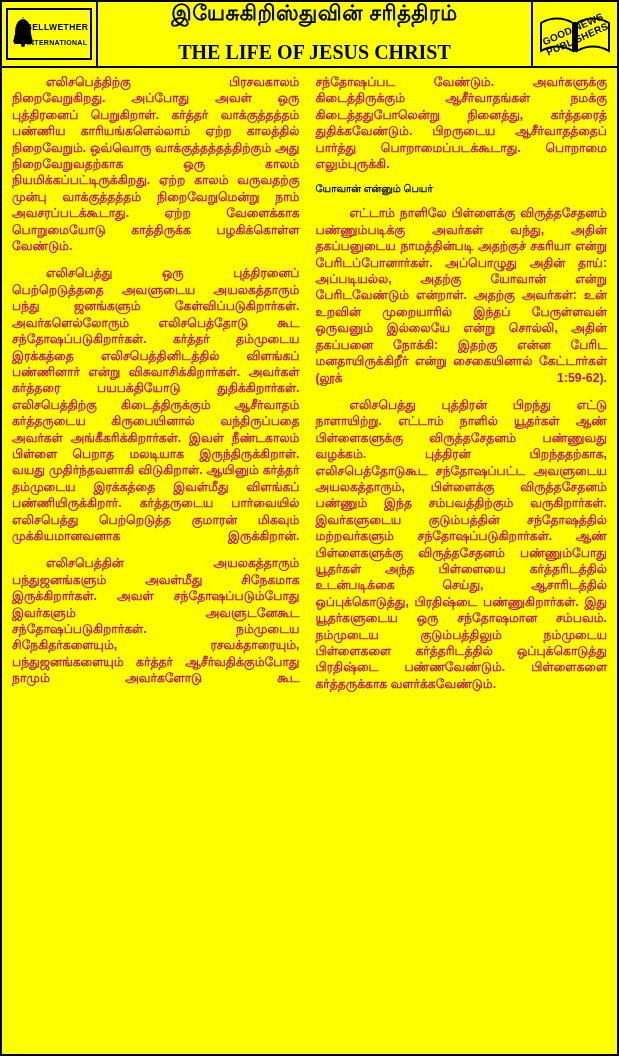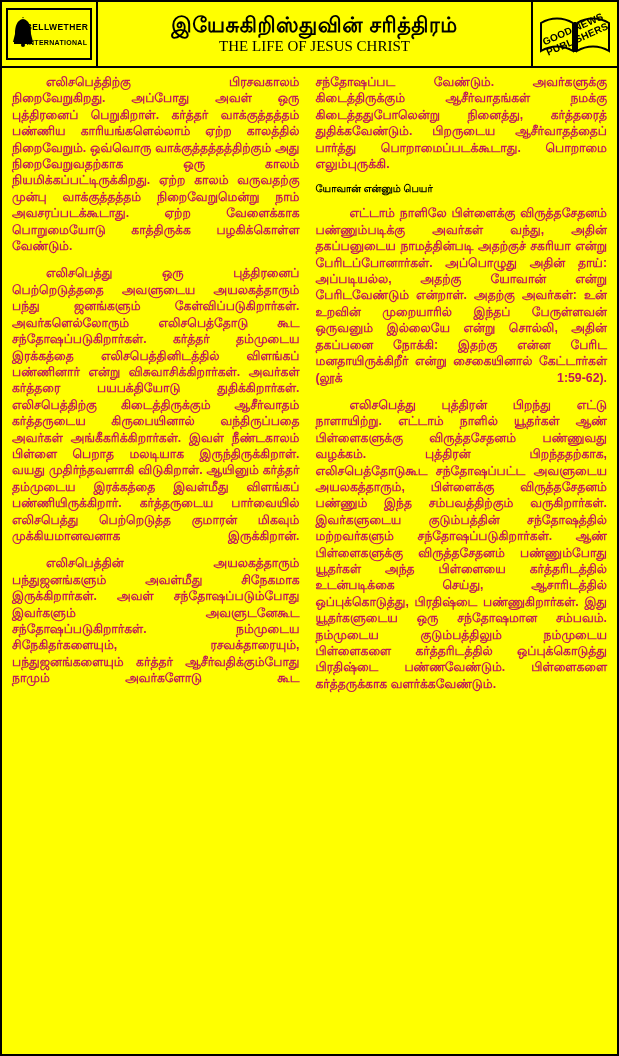--- a/index.html
+++ b/index.html
@@ -72,38 +72,38 @@
     margin-left: 16px;
     margin-top: 7px;
     color: #000;
     font-family: "Liberation Sans", sans-serif;
   }
   .title-block {
     flex: 1;
     display: flex;
     flex-direction: column;
     align-items: center;
-    justify-content: center;
+    justify-content: flex-end;
     padding: 2px 4px;
   }
   .title-ta {
     font-size: 21px;
     font-weight: bold;
     color: #000000;
     letter-spacing: 0.5px;
     line-height: 1.15;
     text-align: center;
     font-family: "Liberation Sans", sans-serif;
   }
   .title-en {
-    font-size: 15px;
-    font-weight: normal;
+    font-size: 20px;
+    font-weight: bold;
     color: #000000;
     font-family: "Liberation Serif", serif;
-    margin-top: 0;
+    margin-top: 16px;
     text-align: center;
   }
   .logo-right {
     width: 86px;
     box-sizing: border-box;
     border-left: 2px solid #000000;
     display: flex;
     align-items: center;
     justify-content: center;
     padding: 2px;

